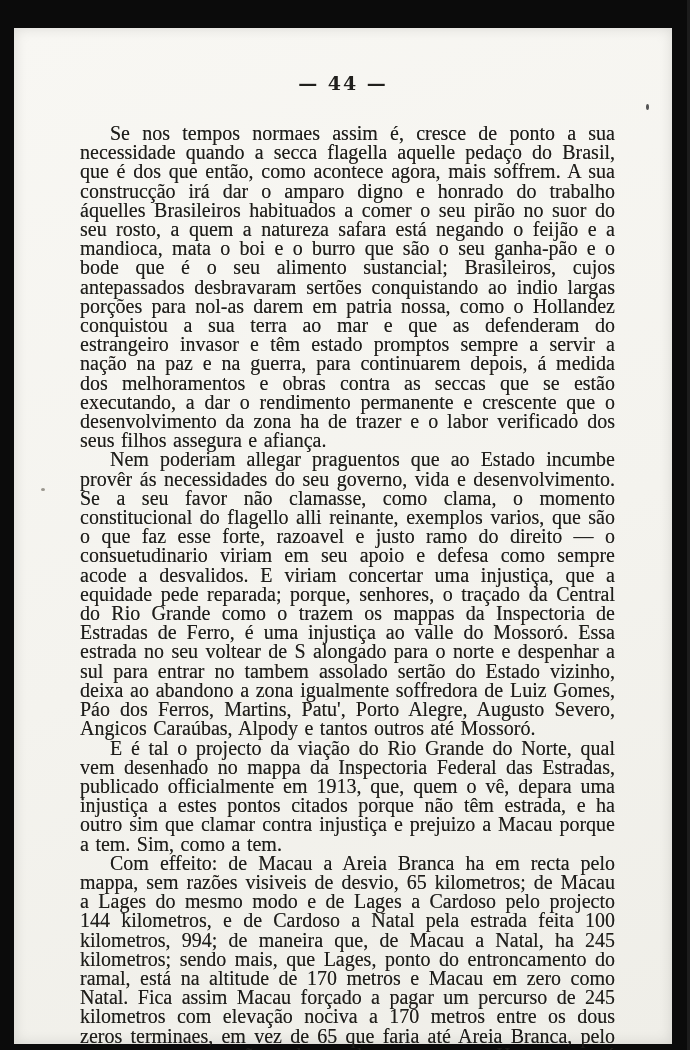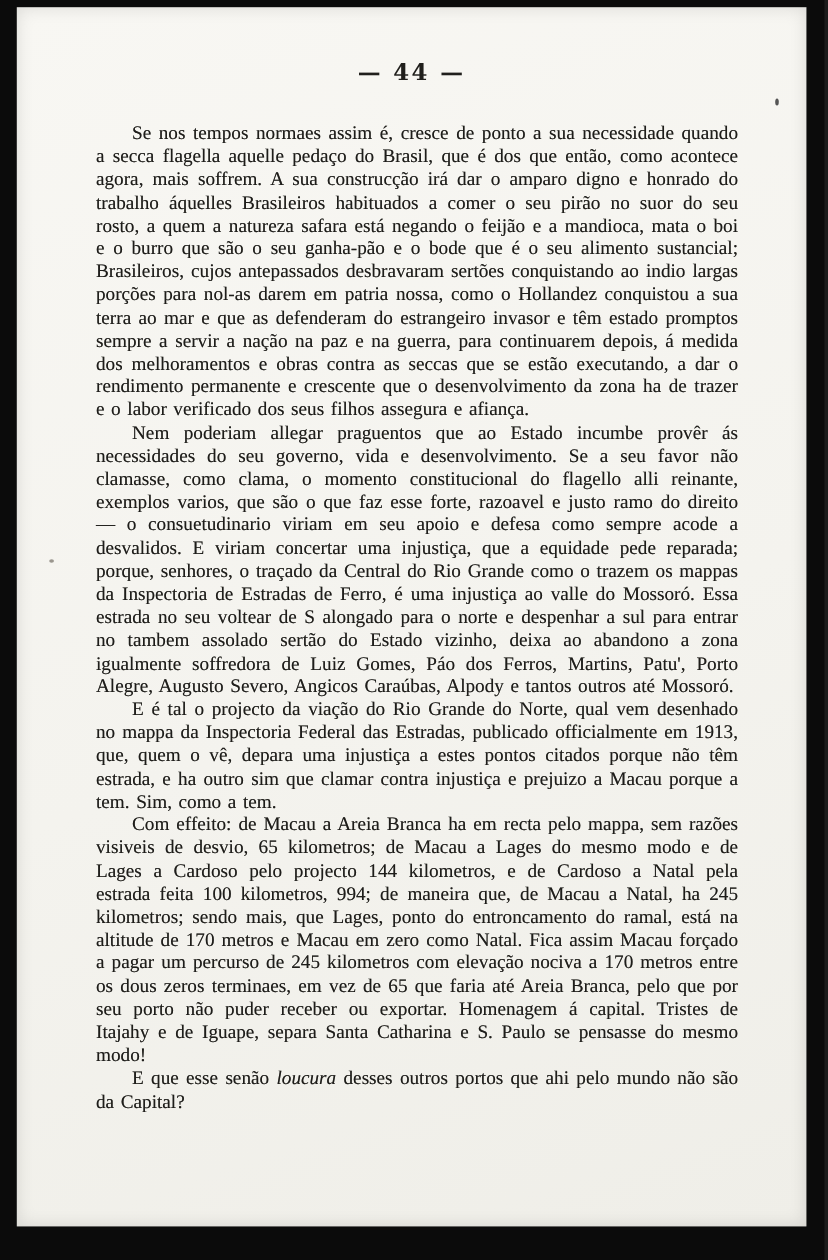--- a/index.html
+++ b/index.html
@@ -16,21 +16,21 @@
   }
   .scan-edge-right {
     position: absolute;
     right: 0; top: 0;
     width: 3px; height: 100%;
     background: #1c1c1c;
   }
   .page {
     position: absolute;
     left: 14px;
-    top: 6px;
+    top: 28px;
     width: 658px;
     height: 1016px;
     background: linear-gradient(160deg, #f8f7f3 0%, #f4f3ee 55%, #efeee8 100%);
     box-shadow: inset 0 0 14px rgba(0,0,0,0.12);
   }
   .page-number {
     padding-top: 44px;
     text-align: center;
     font-family: "DejaVu Serif", "Liberation Serif", serif;
     font-weight: bold;
@@ -38,21 +38,21 @@
     letter-spacing: 2px;
     color: #201f1c;
   }
   .text-block {
     margin: 30px 57px 0 66px;
   }
   .text-block p {
     margin: 0;
     text-indent: 30px;
     text-align: justify;
-    font-size: 16px;
+    font-size: 20px;
     line-height: 19.2px;
     color: #1e1d1a;
     word-spacing: 1.5px;
     text-shadow: 0 0 0.5px rgba(30,29,26,0.55);
   }
   .text-block p em {
     font-style: italic;
   }
   .speck {
     position: absolute;

